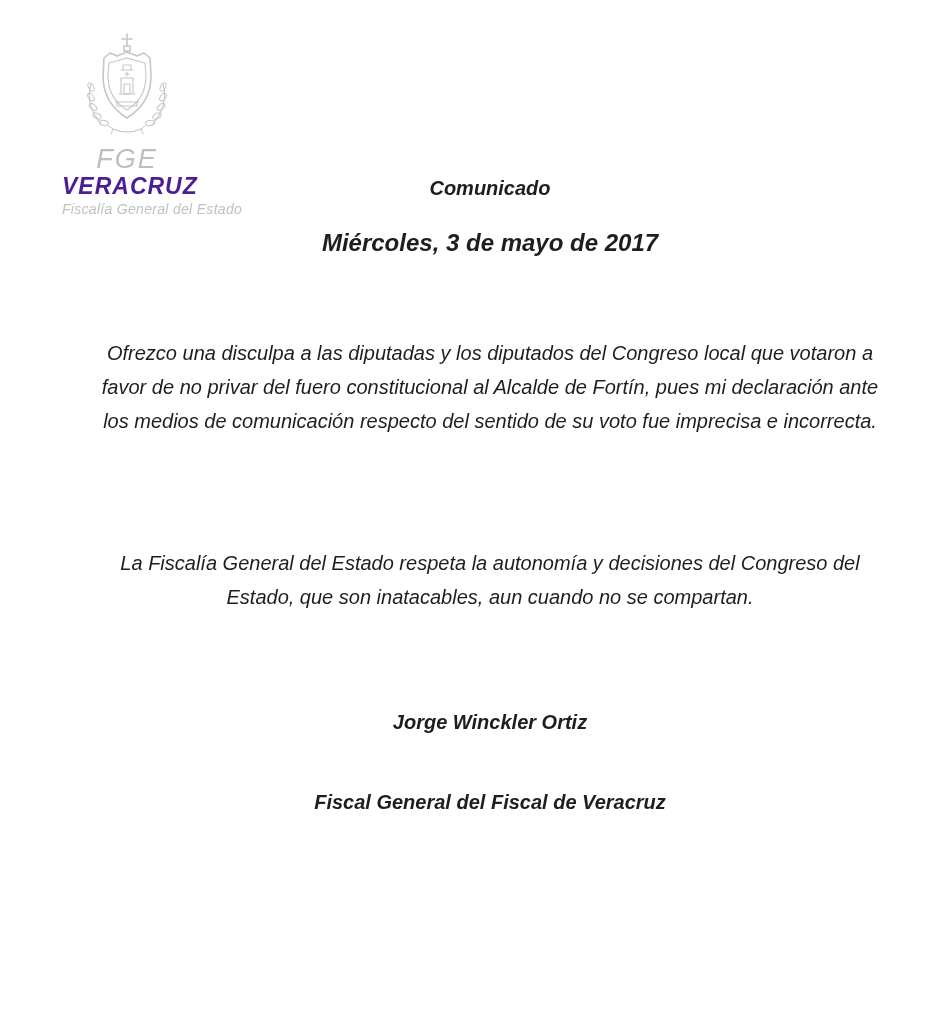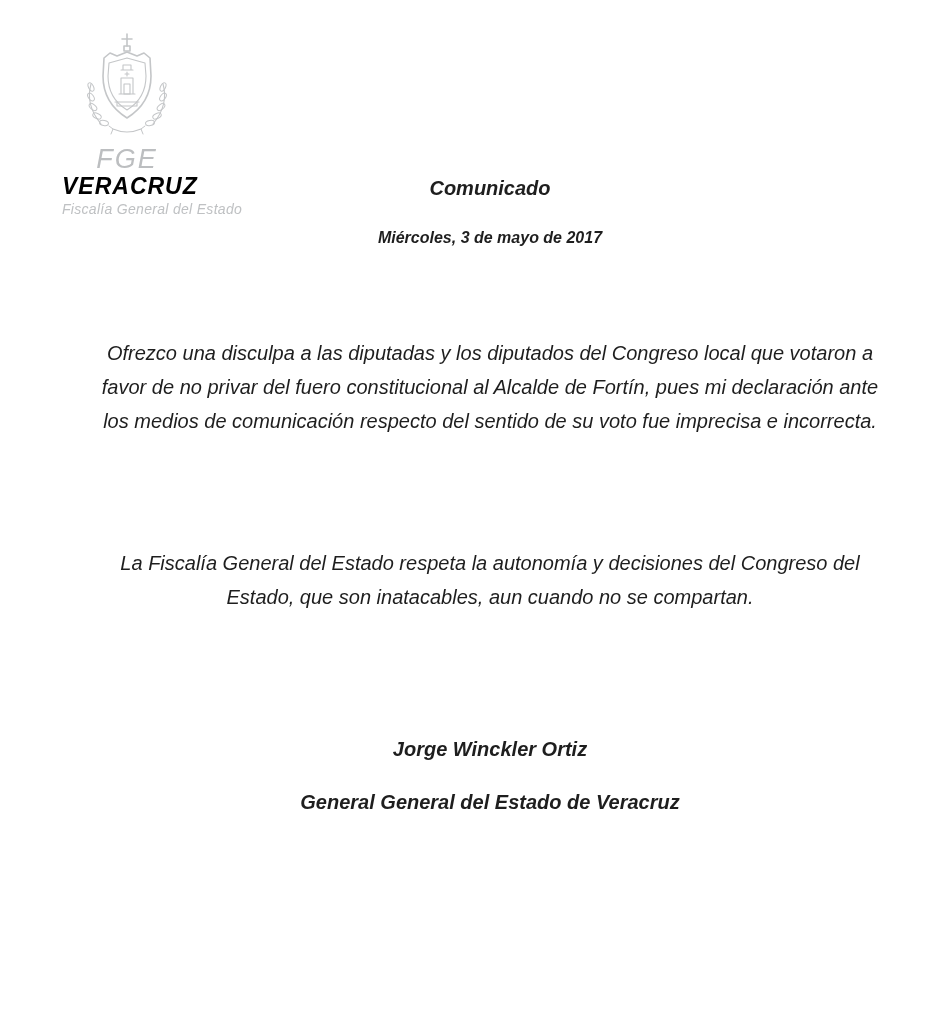--- a/index.html
+++ b/index.html
@@ -34,21 +34,21 @@
     font-size: 27px;
     font-weight: 400;
     letter-spacing: 2px;
     color: #bcbec0;
     line-height: 1.0;
   }
   .logo-state {
     font-size: 23px;
     font-weight: 700;
     letter-spacing: 1px;
-    color: #000000;
+    color: #4c1d95;
     line-height: 1.15;
   }
   .logo-tagline {
     font-size: 14px;
     color: #bfc1c3;
     letter-spacing: 0.3px;
     margin-top: 2px;
     white-space: nowrap;
   }
 
@@ -61,35 +61,35 @@
     color: #1e1e1e;
     padding-left: 32px;
   }
   .doc-title {
     top: 173px;
     font-size: 20px;
     font-weight: 700;
   }
   .doc-date {
     top: 225px;
-    font-size: 16px;
+    font-size: 24px;
     font-weight: 700;
   }
   .doc-para {
     left: 50%;
     transform: translateX(-50%);
     width: 828px;
     font-size: 20px;
     font-weight: 400;
     line-height: 34px;
   }
   .para-1 { top: 332px; }
   .para-2 { top: 542px; }
   .sig-name {
-    top: 734px;
+    top: 707px;
     font-size: 20px;
     font-weight: 700;
   }
   .sig-title {
     top: 787px;
     font-size: 20px;
     font-weight: 700;
   }
 </style>
 </head>
@@ -135,15 +135,15 @@
     <div class="logo-tagline">Fiscalía General del Estado</div>
   </div>
 
   <div class="doc-text doc-title">Comunicado</div>
   <div class="doc-text doc-date">Miércoles, 3 de mayo de 2017</div>
 
   <p class="doc-text doc-para para-2">La Fiscalía General del Estado respeta la autonomía y decisiones del Congreso del Estado, que son inatacables, aun cuando no se compartan.</p>
   <p class="doc-text doc-para para-1">Ofrezco una disculpa a las diputadas y los diputados del Congreso local que votaron a favor de no privar del fuero constitucional al Alcalde de Fortín, pues mi declaración ante los medios de comunicación respecto del sentido de su voto fue imprecisa e incorrecta.</p>
 
   <div class="doc-text sig-name">Jorge Winckler Ortiz</div>
-  <div class="doc-text sig-title">General General del Estado de Veracruz</div>
+  <div class="doc-text sig-title">Fiscal General del Fiscal de Veracruz</div>
 
 </div>
 
 </body></html>

